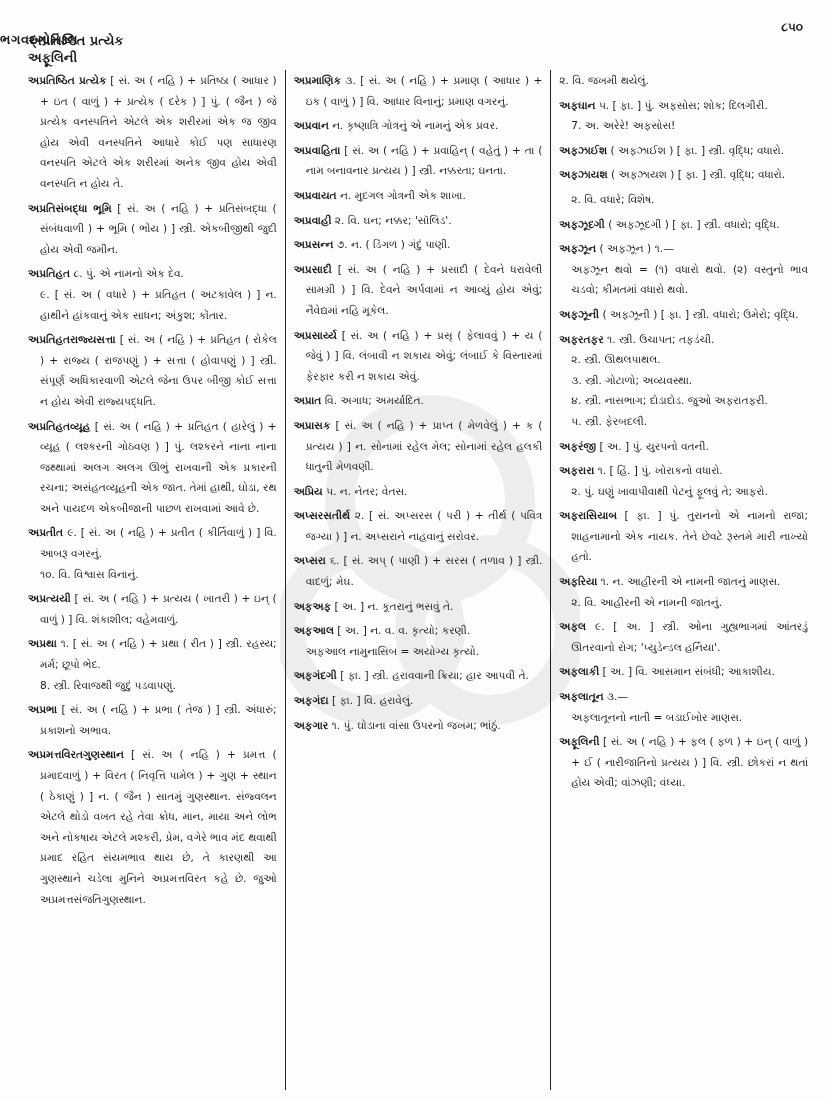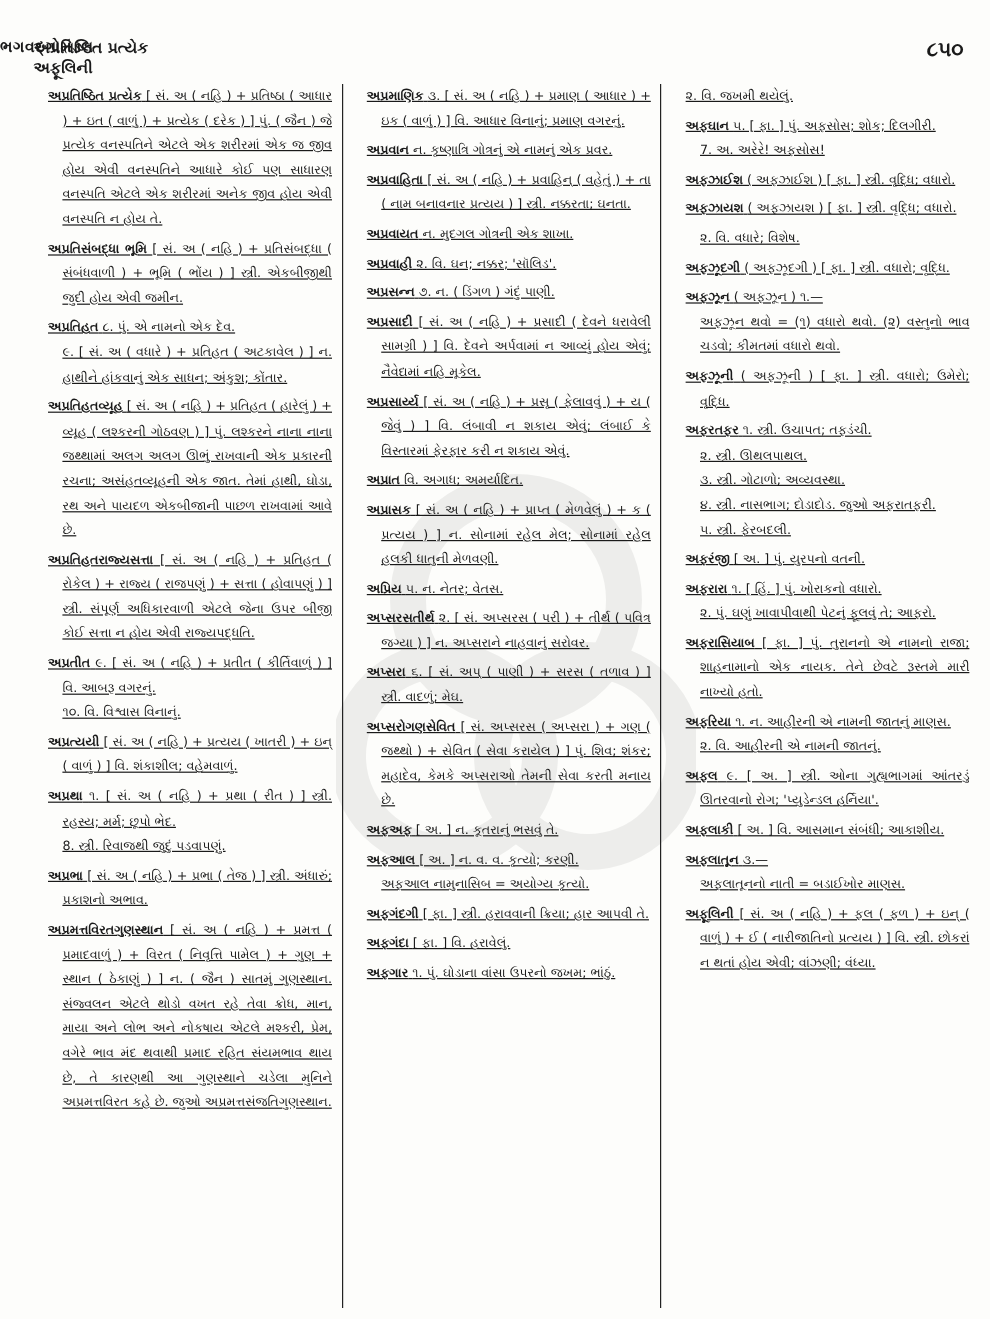--- a/index.html
+++ b/index.html
@@ -15,36 +15,36 @@
   }
   .guide {
     position: absolute; left: 28px; top: 32px;
     font-size: 13px; font-weight: bold; line-height: 17px;
   }
   .running-title {
     position: absolute; left: 0; right: 0; top: 32px; text-align: left;
     font-size: 13px; font-weight: bold; letter-spacing: 0.5px;
   }
   .page-number {
-    position: absolute; right: 22px; top: 32px;
-    font-size: 17px; font-weight: bold;
+    position: absolute; right: 22px; top: 20px;
+    font-size: 12px; font-weight: bold;
   }
   .columns {
     position: absolute; left: 28px; top: 70px; width: 780px; height: 1020px;
     display: flex;
   }
   .col {
     flex: 1 1 0; padding: 0 8px; box-sizing: border-box;
     font-size: 10.6px; line-height: 20.6px; text-align: justify;
     overflow: hidden;
   }
   .col:first-child { padding-left: 0; }
   .col:last-child { padding-right: 0; }
   .col + .col { border-left: 1.5px solid #222; }
-  .entry { margin: 0 0 4px 12px; text-indent: 0; text-decoration: underline; }
+  .entry { margin: 0 0 4px 0; text-indent: 0; }
   .hw { font-weight: bold; }
   .sub { display: block; padding-left: 12px; }
   .entry-text { display: block; padding-left: 12px; text-indent: -12px; }
   .watermark {
     position: absolute; left: 280px; top: 380px; width: 300px; height: 360px;
     opacity: 0.06; pointer-events: none;
   }
 </style>
 </head>
 <body>
@@ -70,24 +70,24 @@
         <span class="entry-text"><span class="hw">અપ્રતિષ્ઠિત પ્રત્યેક</span> <span>[ સં. અ ( નહિ ) + પ્રતિષ્ઠા ( આધાર ) + ઇત ( વાળું ) + પ્રત્યેક ( દરેક ) ] પું. ( જૈન ) જે પ્રત્યેક વનસ્પતિને એટલે એક શરીરમાં એક જ જીવ હોય એવી વનસ્પતિને આધારે કોઈ પણ સાધારણ વનસ્પતિ એટલે એક શરીરમાં અનેક જીવ હોય એવી વનસ્પતિ ન હોય તે.</span></span>
       </div>
       <div class="entry">
         <span class="entry-text"><span class="hw">અપ્રતિસંબદ્ધા ભૂમિ</span> <span>[ સં. અ ( નહિ ) + પ્રતિસંબદ્ધા ( સંબંધવાળી ) + ભૂમિ ( ભોંય ) ] સ્ત્રી. એકબીજીથી જુદી હોય એવી જમીન.</span></span>
       </div>
       <div class="entry">
         <span class="entry-text"><span class="hw">અપ્રતિહત</span> <span>૮. પું. એ નામનો એક દેવ.</span></span>
         <span class="sub">૯. [ સં. અ ( વધારે ) + પ્રતિહત ( અટકાવેલ ) ] ન. હાથીને હાંકવાનું એક સાધન; અંકુશ; કોંતાર.</span>
       </div>
       <div class="entry">
+        <span class="entry-text"><span class="hw">અપ્રતિહતરાજ્યસત્તા</span> <span>[ સં. અ ( નહિ ) + પ્રતિહત ( રોકેલ ) + રાજ્ય ( રાજપણું ) + સત્તા ( હોવાપણું ) ] સ્ત્રી. સંપૂર્ણ અધિકારવાળી એટલે જેના ઉપર બીજી કોઈ સત્તા ન હોય એવી રાજ્યપદ્ધતિ.</span></span>
+      </div>
+      <div class="entry">
         <span class="entry-text"><span class="hw">અપ્રતિહતવ્યૂહ</span> <span>[ સં. અ ( નહિ ) + પ્રતિહત ( હારેલું ) + વ્યૂહ ( લશ્કરની ગોઠવણ ) ] પું. લશ્કરને નાના નાના જથ્થામાં અલગ અલગ ઊભું રાખવાની એક પ્રકારની રચના; અસંહતવ્યૂહની એક જાત. તેમાં હાથી, ઘોડા, રથ અને પાયદળ એકબીજાની પાછળ રાખવામાં આવે છે.</span></span>
-      </div>
-      <div class="entry">
-        <span class="entry-text"><span class="hw">અપ્રતિહતરાજ્યસત્તા</span> <span>[ સં. અ ( નહિ ) + પ્રતિહત ( રોકેલ ) + રાજ્ય ( રાજપણું ) + સત્તા ( હોવાપણું ) ] સ્ત્રી. સંપૂર્ણ અધિકારવાળી એટલે જેના ઉપર બીજી કોઈ સત્તા ન હોય એવી રાજ્યપદ્ધતિ.</span></span>
       </div>
       <div class="entry">
         <span class="entry-text"><span class="hw">અપ્રતીત</span> <span>૯. [ સં. અ ( નહિ ) + પ્રતીત ( કીર્તિવાળું ) ] વિ. આબરૂ વગરનું.</span></span>
         <span class="sub">૧૦. વિ. વિશ્વાસ વિનાનું.</span>
       </div>
       <div class="entry">
         <span class="entry-text"><span class="hw">અપ્રત્યયી</span> <span>[ સં. અ ( નહિ ) + પ્રત્યય ( ખાતરી ) + ઇન્ ( વાળું ) ] વિ. શંકાશીલ; વહેમવાળું.</span></span>
       </div>
       <div class="entry">
         <span class="entry-text"><span class="hw">અપ્રથા</span> <span>૧. [ સં. અ ( નહિ ) + પ્રથા ( રીત ) ] સ્ત્રી. રહસ્ય; મર્મ; છૂપો ભેદ.</span></span>
@@ -132,23 +132,20 @@
         <span class="entry-text"><span class="hw">અપ્રાસક</span> <span>[ સં. અ ( નહિ ) + પ્રાપ્ત ( મેળવેલું ) + ક ( પ્રત્યય ) ] ન. સોનામાં રહેલ મેલ; સોનામાં રહેલ હલકી ધાતુની મેળવણી.</span></span>
       </div>
       <div class="entry">
         <span class="entry-text"><span class="hw">અપ્રિય</span> <span>૫. ન. નેતર; વેતસ.</span></span>
       </div>
       <div class="entry">
         <span class="entry-text"><span class="hw">અપ્સરસતીર્થ</span> <span>૨. [ સં. અપ્સરસ ( પરી ) + તીર્થ ( પવિત્ર જગ્યા ) ] ન. અપ્સરાને નાહવાનું સરોવર.</span></span>
       </div>
       <div class="entry">
         <span class="entry-text"><span class="hw">અપ્સરા</span> <span>૬. [ સં. અપ્ ( પાણી ) + સરસ ( તળાવ ) ] સ્ત્રી. વાદળું; મેઘ.</span></span>
-      </div>
-      <div class="entry">
-        <span class="entry-text"><span class="hw">અપ્સરોગણસેવિત</span> <span>[ સં. અપ્સરસ ( અપ્સરા ) + ગણ ( જથ્થો ) + સેવિત ( સેવા કરાયેલ ) ] પું. શિવ; શંકર; મહાદેવ, કેમકે અપ્સરાઓ તેમની સેવા કરતી મનાય છે.</span></span>
       </div>
       <div class="entry">
         <span class="entry-text"><span class="hw">અફઅફ</span> <span>[ અ. ] ન. કૂતરાનું ભસવું તે.</span></span>
       </div>
       <div class="entry">
         <span class="entry-text"><span class="hw">અફઆલ</span> <span>[ અ. ] ન. વ. વ. કૃત્યો; કરણી.</span></span>
         <span class="sub">અફઆલ નામુનાસિબ = અયોગ્ય કૃત્યો.</span>
       </div>
       <div class="entry">
         <span class="entry-text"><span class="hw">અફગંદગી</span> <span>[ ફા. ] સ્ત્રી. હરાવવાની ક્રિયા; હાર આપવી તે.</span></span>

